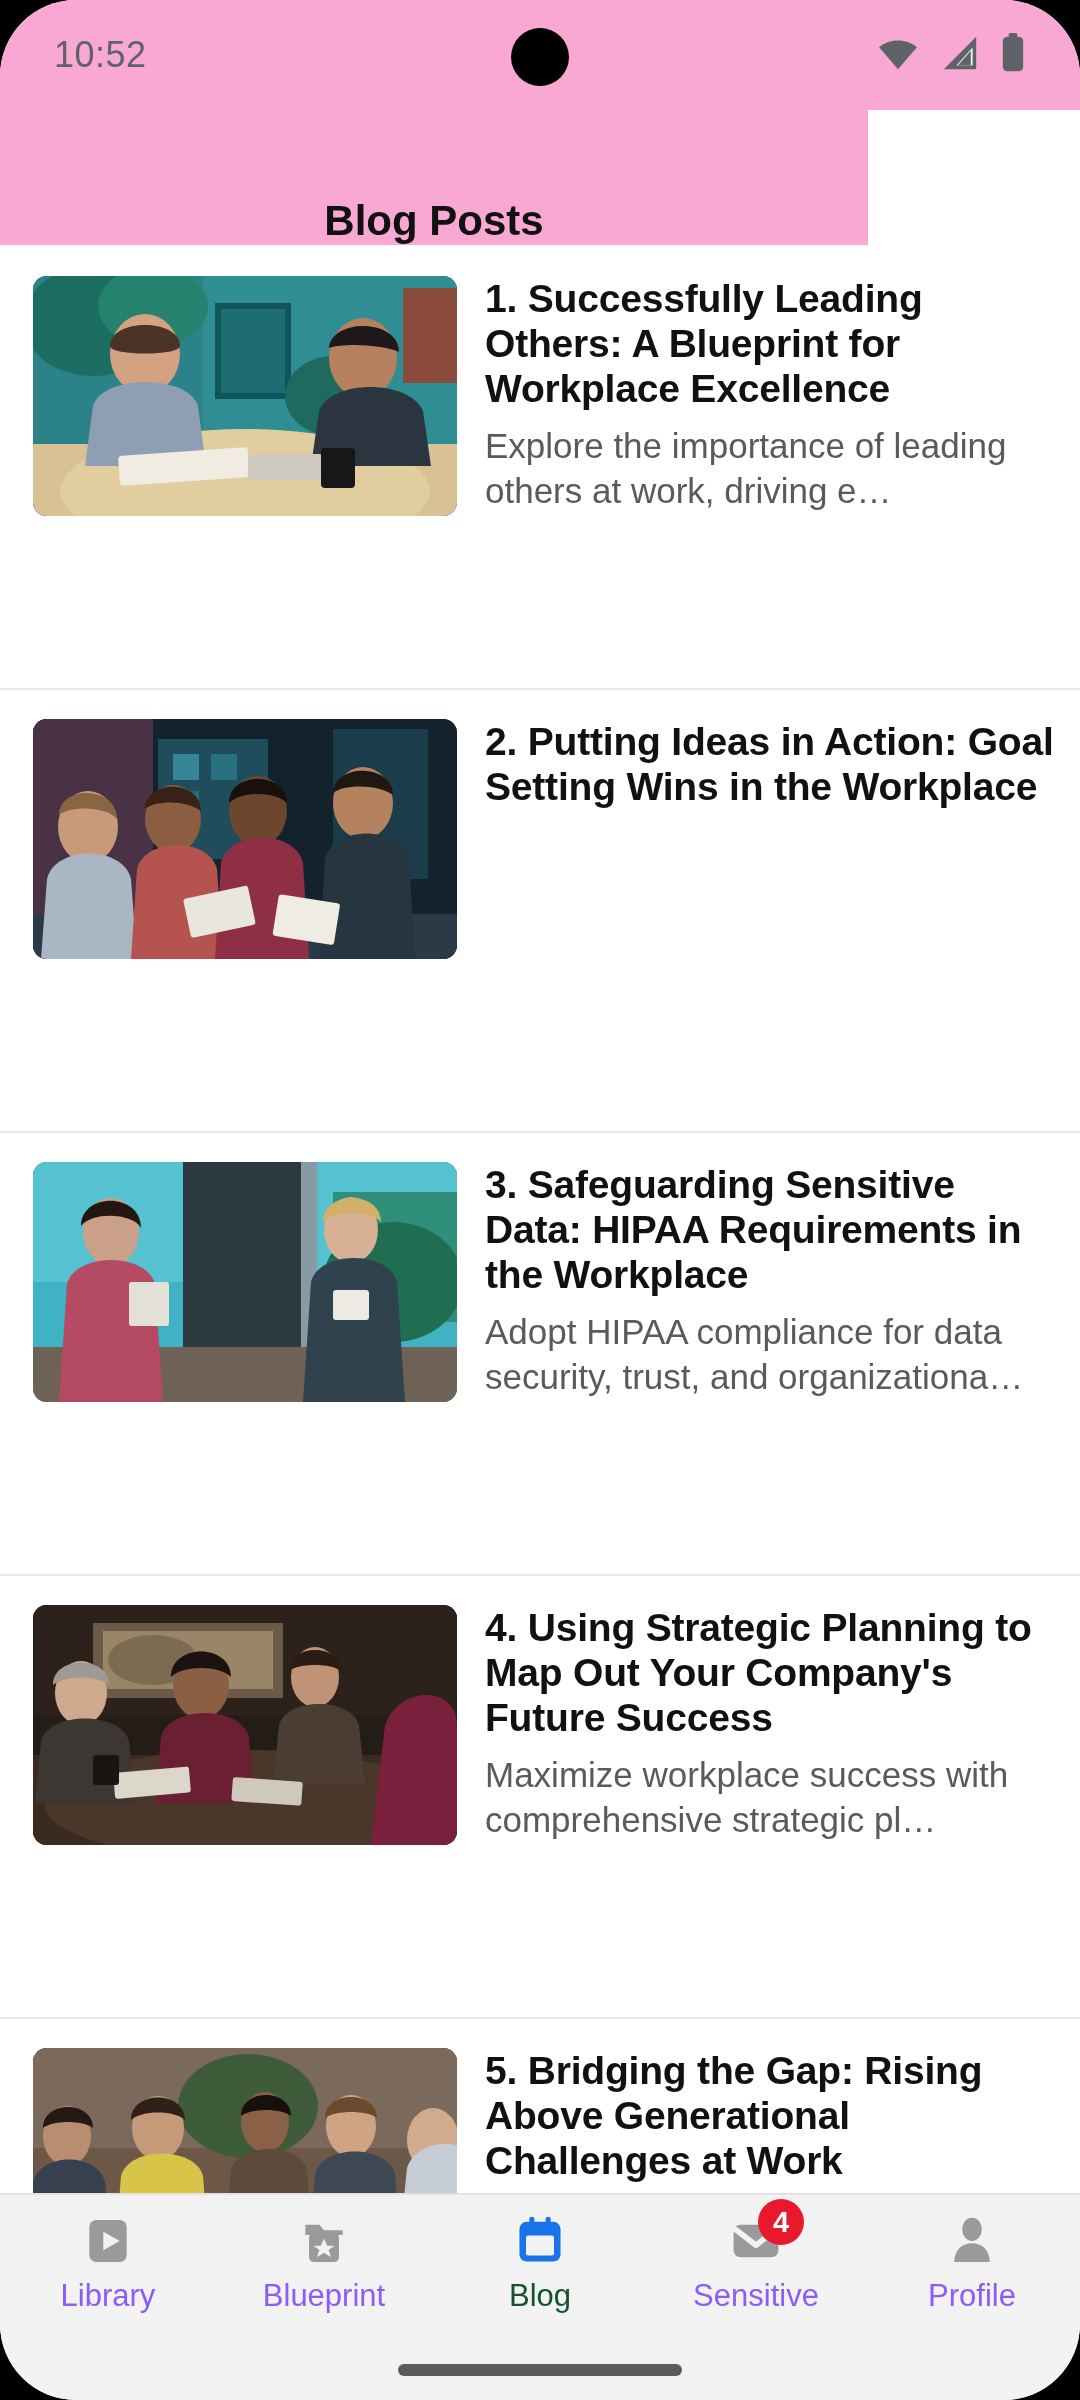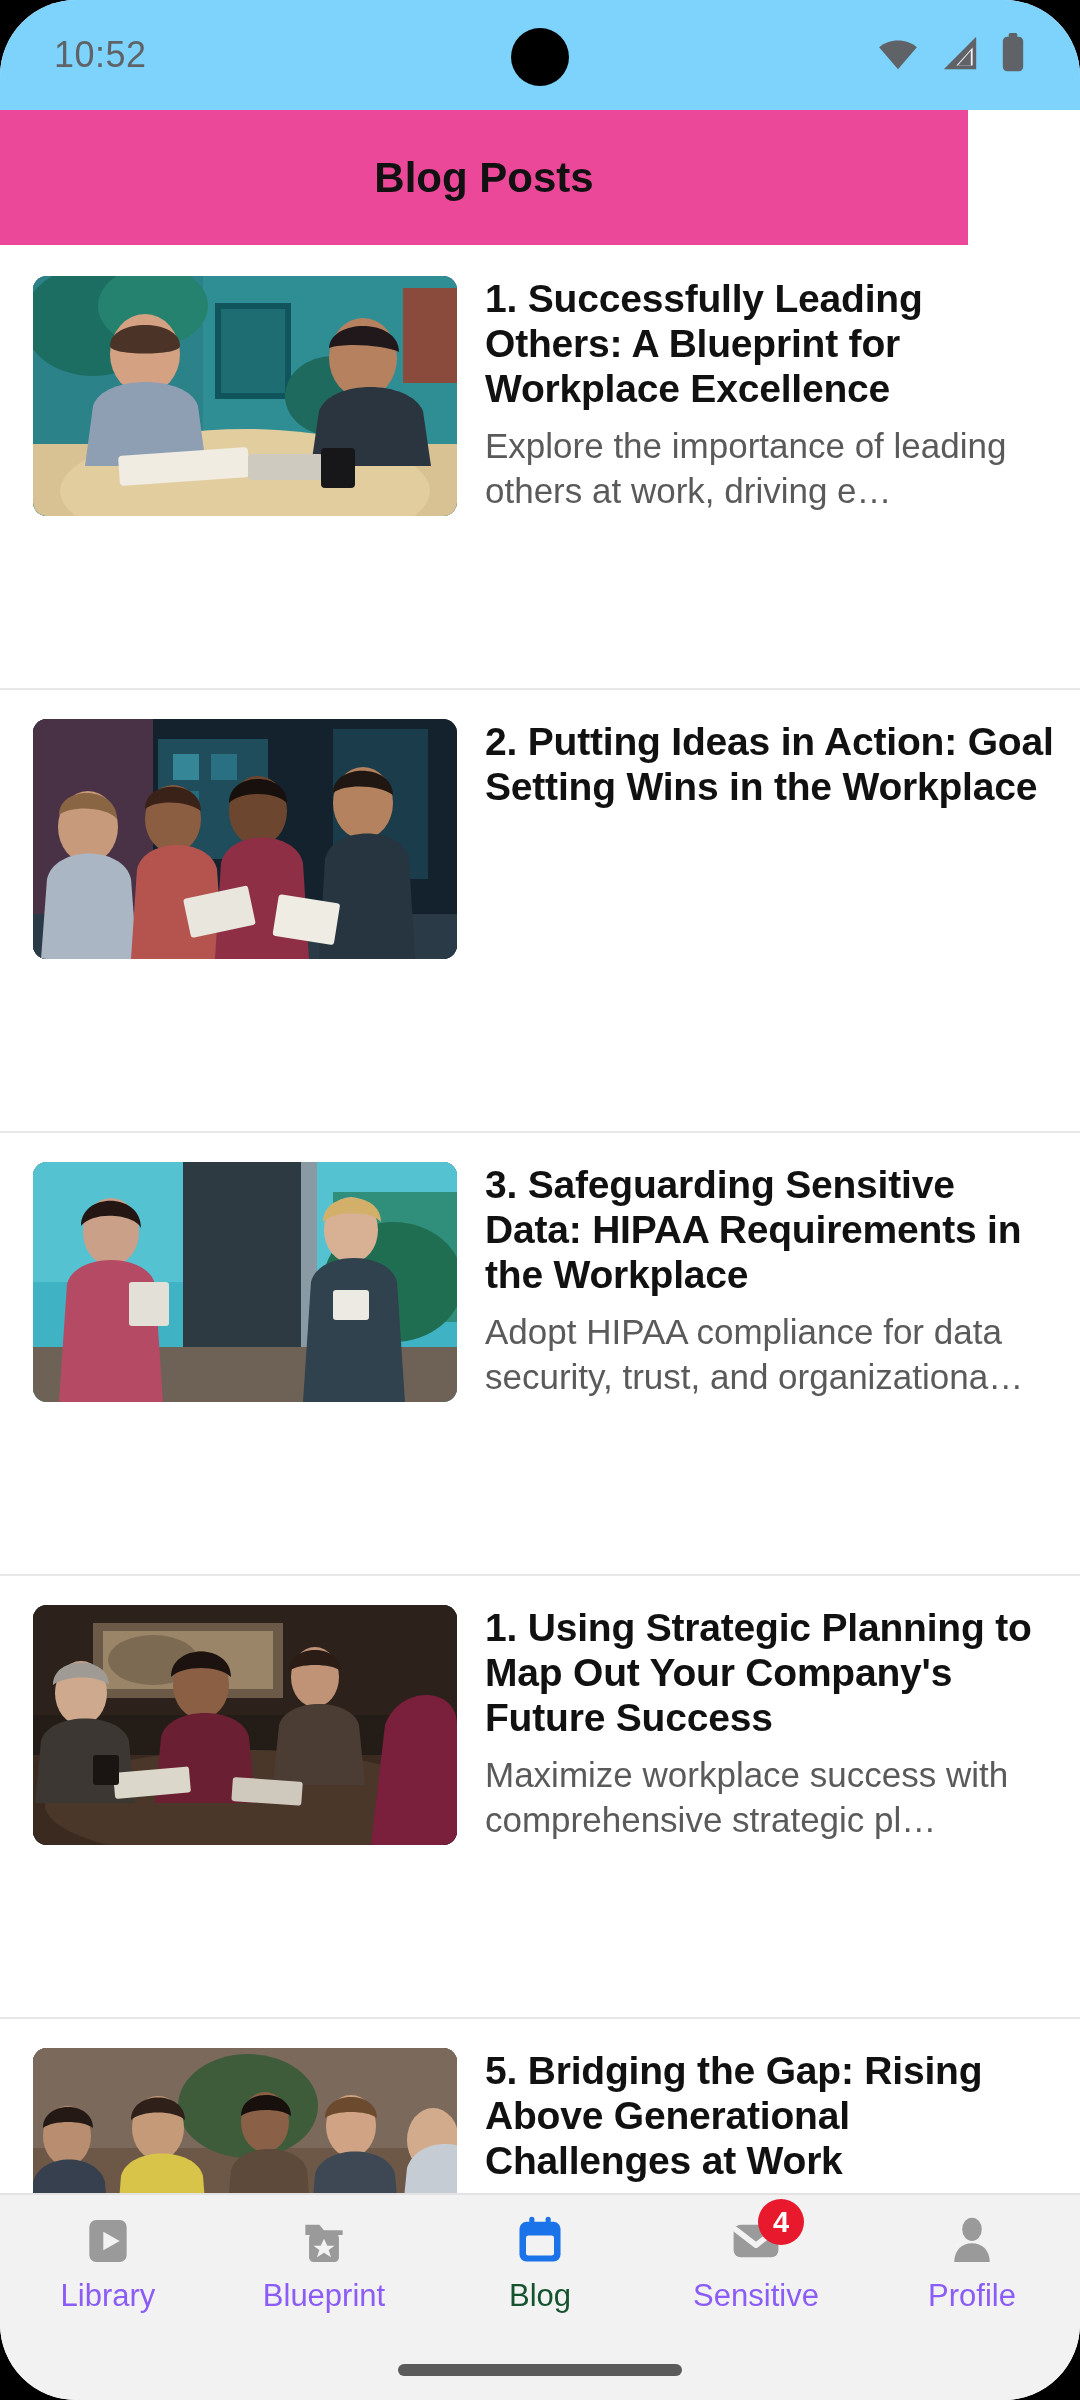--- a/index.html
+++ b/index.html
@@ -13,36 +13,36 @@
     position:relative;
     width:1080px; height:2400px;
     background:#ffffff;
     border-radius:76px;
     overflow:hidden;
   }
 
   
   #status-bar {
     position:absolute; top:0; left:0; width:1080px; height:110px;
-    background:#7dd3fc;
+    background:#f9a8d4;
     display:flex; align-items:center; justify-content:space-between;
     padding:0 54px;
   }
   #status-clock { font-size:36px; color:#5f6368; letter-spacing:.5px; }
   #status-icons { display:flex; align-items:center; gap:20px; }
   #camera-punch {
     position:absolute; left:50%; top:28px; transform:translateX(-50%);
     width:58px; height:58px; border-radius:50%; background:#000;
   }
 
   
   #app-bar {
-    position:absolute; top:110px; left:0; width:968px; height:135px;
-    background:#ec4899;
-    display:flex; align-items:center; justify-content:center;
+    position:absolute; top:110px; left:0; width:868px; height:135px;
+    background:#f9a8d4;
+    display:flex; align-items:flex-end; justify-content:center;
   }
   #app-title { font-size:42px; font-weight:bold; color:#111; }
 
   
   #post-list {
     position:absolute; top:245px; left:0; width:1080px;
     height:1948px;
     background:#737373;
     overflow:hidden;
   }
@@ -244,21 +244,21 @@
           <ellipse cx="282" cy="72" rx="24" ry="30" fill="#c09377"></ellipse>
           <path d="M256 66c0-28 52-28 52 0-10-8-42-8-52 0z" fill="#2b1d16"></path>
           <path d="M246 120c8-28 72-28 80 0l6 60h-92l6-60z" fill="#4b3d33"></path>
           <path d="M352 120c14-40 72-40 72 0v120h-86l14-120z" fill="#7a1f3c"></path>
           <rect x="80" y="168" width="76" height="26" rx="3" fill="#dcd7cb" transform="rotate(-5 80 168)"></rect>
           <rect x="200" y="172" width="70" height="24" rx="3" fill="#cfc9bd" transform="rotate(4 200 172)"></rect>
           <rect x="60" y="150" width="26" height="30" rx="3" fill="#1a1512"></rect>
         </svg>
       </div>
       <div class="post-text">
-        <div class="post-title">1. Using Strategic Planning to Map Out Your Company's Future Success</div>
+        <div class="post-title">4. Using Strategic Planning to Map Out Your Company's Future Success</div>
         <div class="post-desc">Maximize workplace success with comprehensive strategic pl…</div>
       </div>
     </div>
 
     <div class="post-row">
       <div class="thumb">
         <svg class="scene" viewBox="0 0 424 240" preserveAspectRatio="none">
           <rect width="424" height="240" fill="#6d5848"></rect>
           <rect x="0" y="0" width="424" height="100" fill="#7b6a5c"></rect>
           <ellipse cx="215" cy="58" rx="70" ry="52" fill="#3f5c3a"></ellipse>

